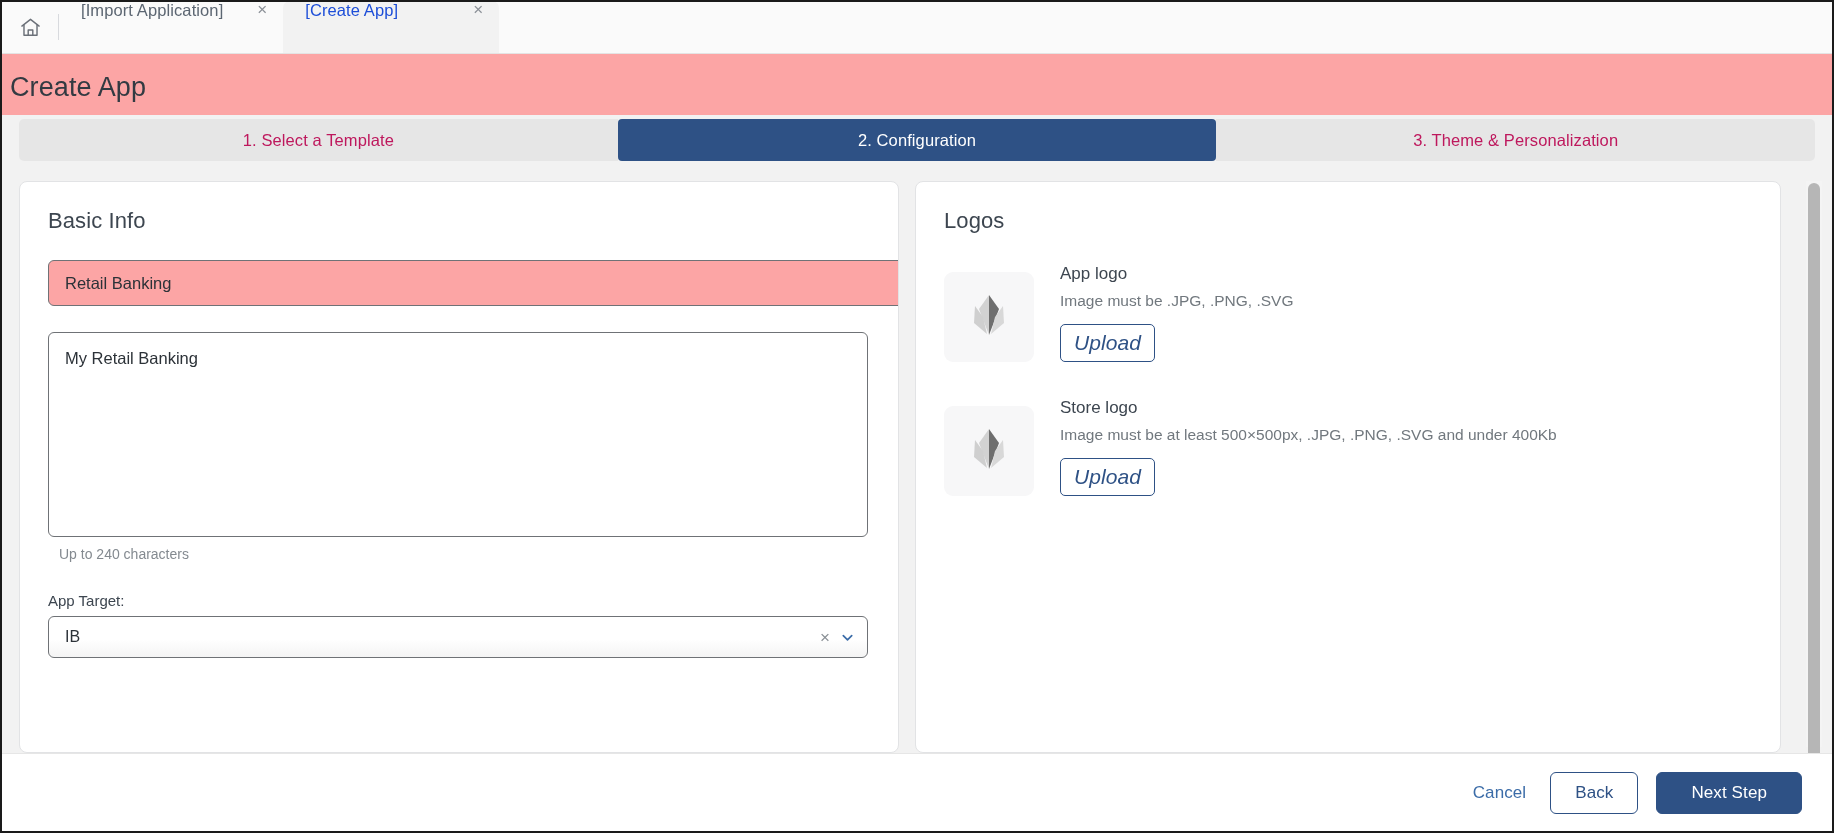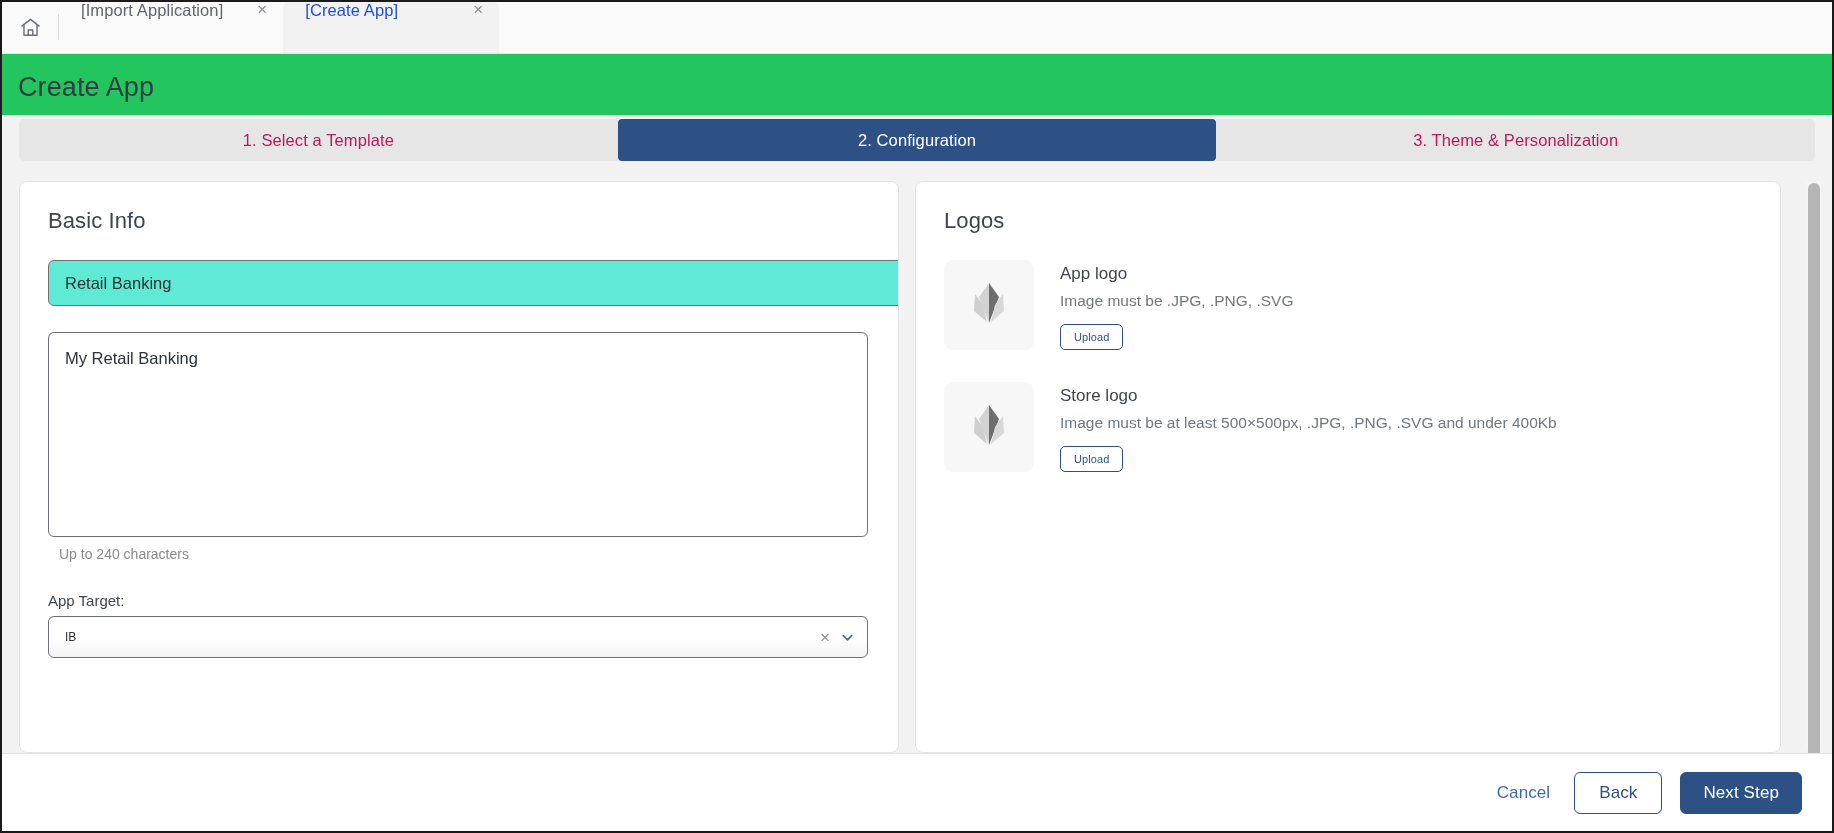--- a/index.html
+++ b/index.html
@@ -73,22 +73,22 @@
     padding-left: 34px;
     font-size: 17px;
     color: #8a8f96;
     line-height: 1;
     cursor: pointer;
     font-weight: 300;
   }
 
   
   .page-header {
-    padding: 18px 0 12px 16px;
-    background: #22c55e;
+    padding: 18px 0 12px 8px;
+    background: #fca5a5;
   }
   .page-title {
     font-size: 27px;
     font-weight: 400;
     color: #333a42;
     letter-spacing: 0.1px;
   }
 
   
   .steps-row {
@@ -148,21 +148,21 @@
   
   .text-input {
     width: 900px;
     height: 46px;
     border: 1px solid #6f7276;
     border-radius: 6px;
     padding: 0 16px;
     font-size: 16.5px;
     font-family: "Liberation Sans", sans-serif;
     color: #2c3238;
-    background: #5eead4;
+    background: #fca5a5;
     outline: none;
     display: block;
   }
   .text-area {
     width: 820px;
     height: 205px;
     border: 1px solid #6f7276;
     border-radius: 6px;
     padding: 14px 16px;
     font-size: 16.5px;
@@ -193,21 +193,21 @@
     height: 42px;
     border: 1px solid #6f7276;
     border-radius: 6px;
     background: linear-gradient(to bottom, #ffffff 0%, #ffffff 55%, #f4f4f4 100%);
     display: flex;
     align-items: center;
     padding: 0 12px 0 16px;
     cursor: pointer;
   }
   .select-value {
-    font-size: 12px;
+    font-size: 16px;
     color: #2c3238;
     flex: 1;
   }
   .select-clear {
     font-size: 17px;
     color: #8a9096;
     margin-right: 10px;
     line-height: 1;
     cursor: pointer;
   }
@@ -243,25 +243,26 @@
     font-size: 15.5px;
     color: #71787e;
     margin-bottom: 14px;
   }
   .upload-btn {
     display: inline-block;
     border: 1.6px solid #2e5185;
     border-radius: 5px;
     color: #2e5185;
     background: #ffffff;
-    font-size: 11px;
+    font-size: 21px;
     font-family: "Liberation Sans", sans-serif;
     padding: 6px 13px;
     cursor: pointer;
     letter-spacing: 0.1px;
+    font-style: italic;
   }
 
   
   .scroll-track {
     position: absolute;
     right: 10px;
     top: 20px;
     bottom: 6px;
     width: 16px;
     background: #f4f4f4;
@@ -310,21 +311,21 @@
     cursor: pointer;
     letter-spacing: 0.1px;
   }
   .btn-primary {
     font-size: 17px;
     color: #ffffff;
     background: #2e5185;
     border: 1.6px solid #2e5185;
     border-radius: 6px;
     font-family: "Liberation Sans", sans-serif;
-    padding: 10px 22px;
+    padding: 10px 34px;
     cursor: pointer;
     letter-spacing: 0.1px;
   }
 </style>
 </head>
 <body>
 
 <div id="app-window">
 
   <div class="tab-bar">

